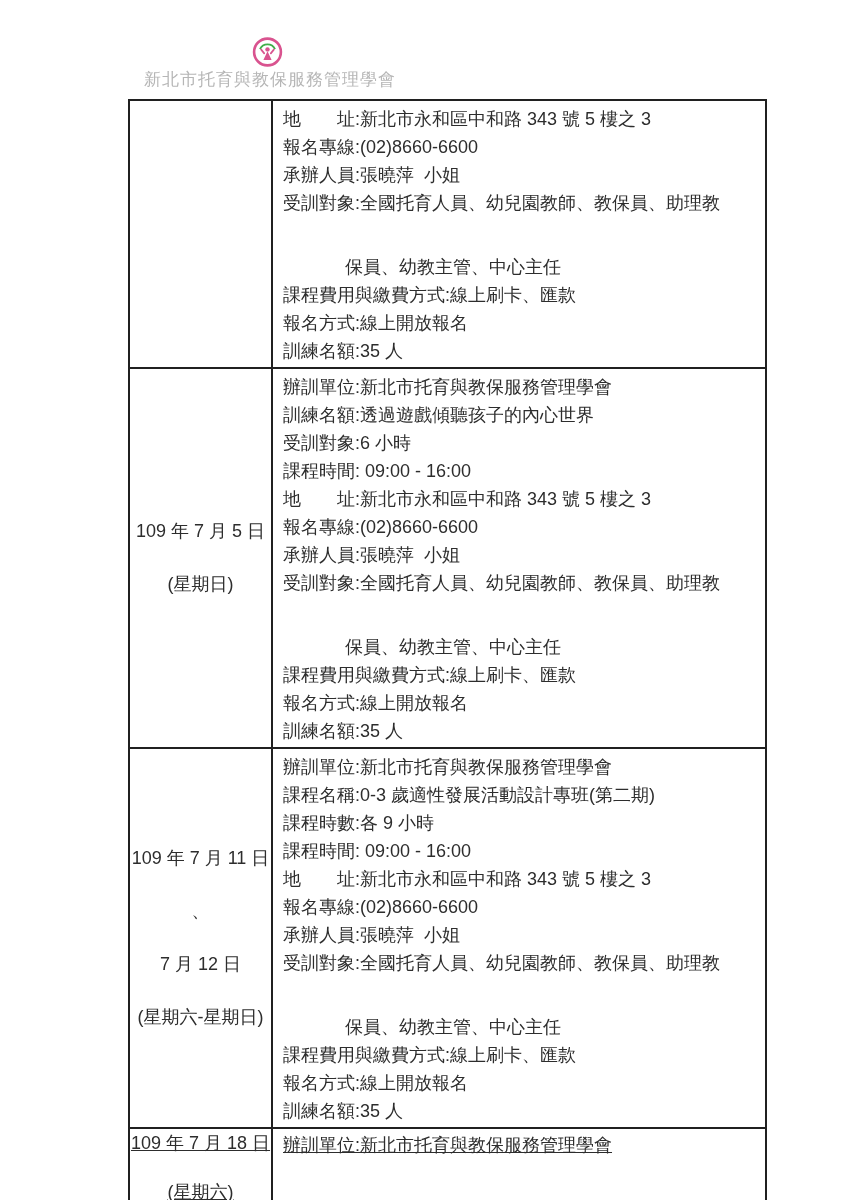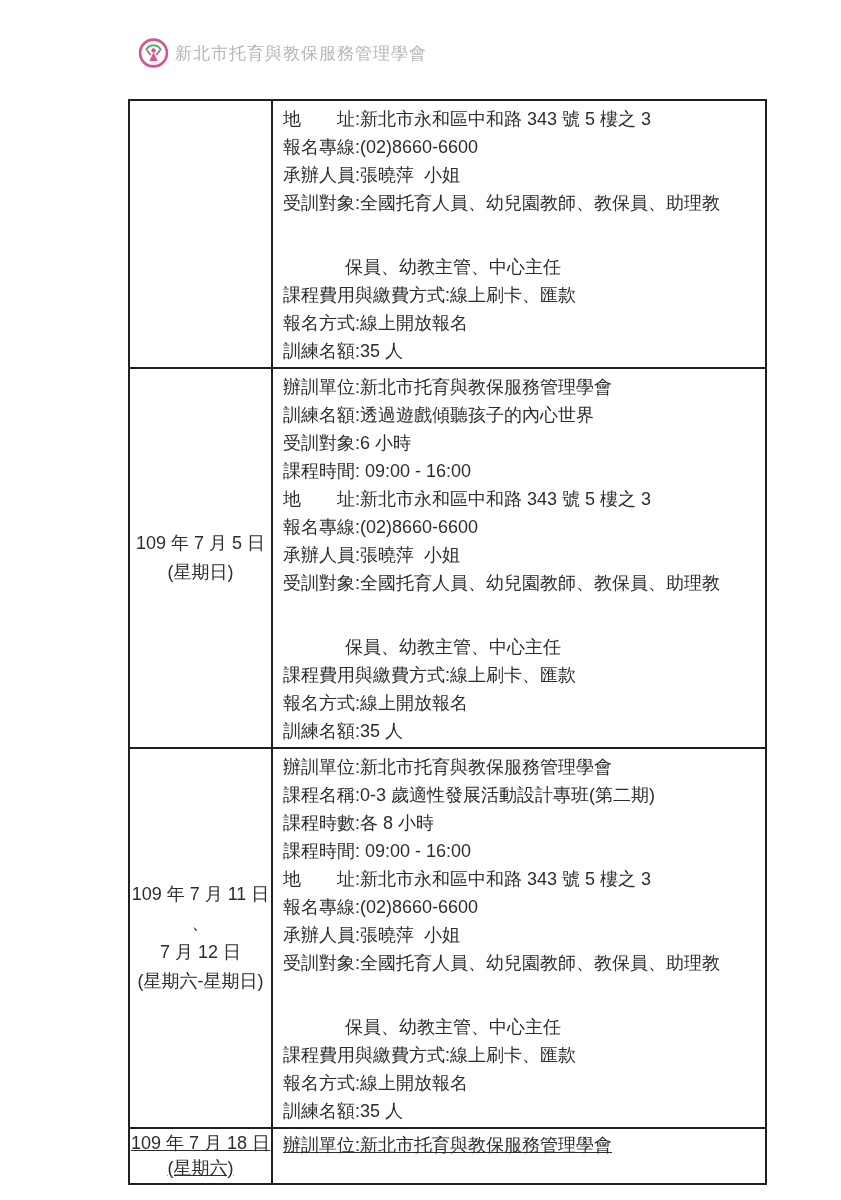--- a/index.html
+++ b/index.html
@@ -7,21 +7,21 @@
     position: relative;
     width: 841px;
     height: 1200px;
     background: #ffffff;
     overflow: hidden;
     font-family: "Liberation Sans", "DejaVu Sans", sans-serif;
     color: #2d2d2d;
   }
 
   
-  .hdr { position: absolute; left: 138px; top: 36px; height: 34px; display: flex; align-items: center; }
+  .hdr { position: absolute; left: 138px; top: 36px; height: 34px; display: flex; align-items: center; flex-direction: column; }
   .logo { width: 31px; height: 32px; flex: 0 0 auto; }
   .org-name {
     margin-left: 6px;
     font-size: 17px;
     letter-spacing: 1px;
     color: #b6b6b6;
     white-space: nowrap;
   }
 
   
@@ -38,20 +38,21 @@
   .date-cell {
     flex: 0 0 143px;
     box-sizing: border-box;
     border-right: 2px solid #202020;
     display: flex;
     flex-direction: column;
     align-items: center;
     justify-content: center;
     padding: 2px 1px;
     overflow: hidden;
+    gap: 24px;
   }
   .date-line {
     font-size: 18px;
     line-height: 29px;
     white-space: nowrap;
     text-align: center;
   }
   .detail-cell {
     flex: 1 1 auto;
     box-sizing: border-box;
@@ -125,21 +126,21 @@
   <div class="trow">
     <div class="date-cell">
           <div class="date-line">109 年 7 月 11 日</div>
           <div class="date-line">、</div>
           <div class="date-line">7 月 12 日</div>
           <div class="date-line">(星期六-星期日)</div>
         </div>
     <div class="detail-cell">
           <div class="detail-line">辦訓單位:新北市托育與教保服務管理學會</div>
           <div class="detail-line">課程名稱:0-3 歲適性發展活動設計專班(第二期)</div>
-          <div class="detail-line">課程時數:各 8 小時</div>
+          <div class="detail-line">課程時數:各 9 小時</div>
           <div class="detail-line">課程時間: 09:00 - 16:00</div>
           <div class="detail-line">地　　址:新北市永和區中和路 343 號 5 樓之 3</div>
           <div class="detail-line">報名專線:(02)8660-6600</div>
           <div class="detail-line">承辦人員:張曉萍  小姐</div>
           <div class="detail-line">受訓對象:全國托育人員、幼兒園教師、教保員、助理教</div>
           <div class="detail-line cont">保員、幼教主管、中心主任</div>
           <div class="detail-line">課程費用與繳費方式:線上刷卡、匯款</div>
           <div class="detail-line">報名方式:線上開放報名</div>
           <div class="detail-line">訓練名額:35 人</div>
         </div>

